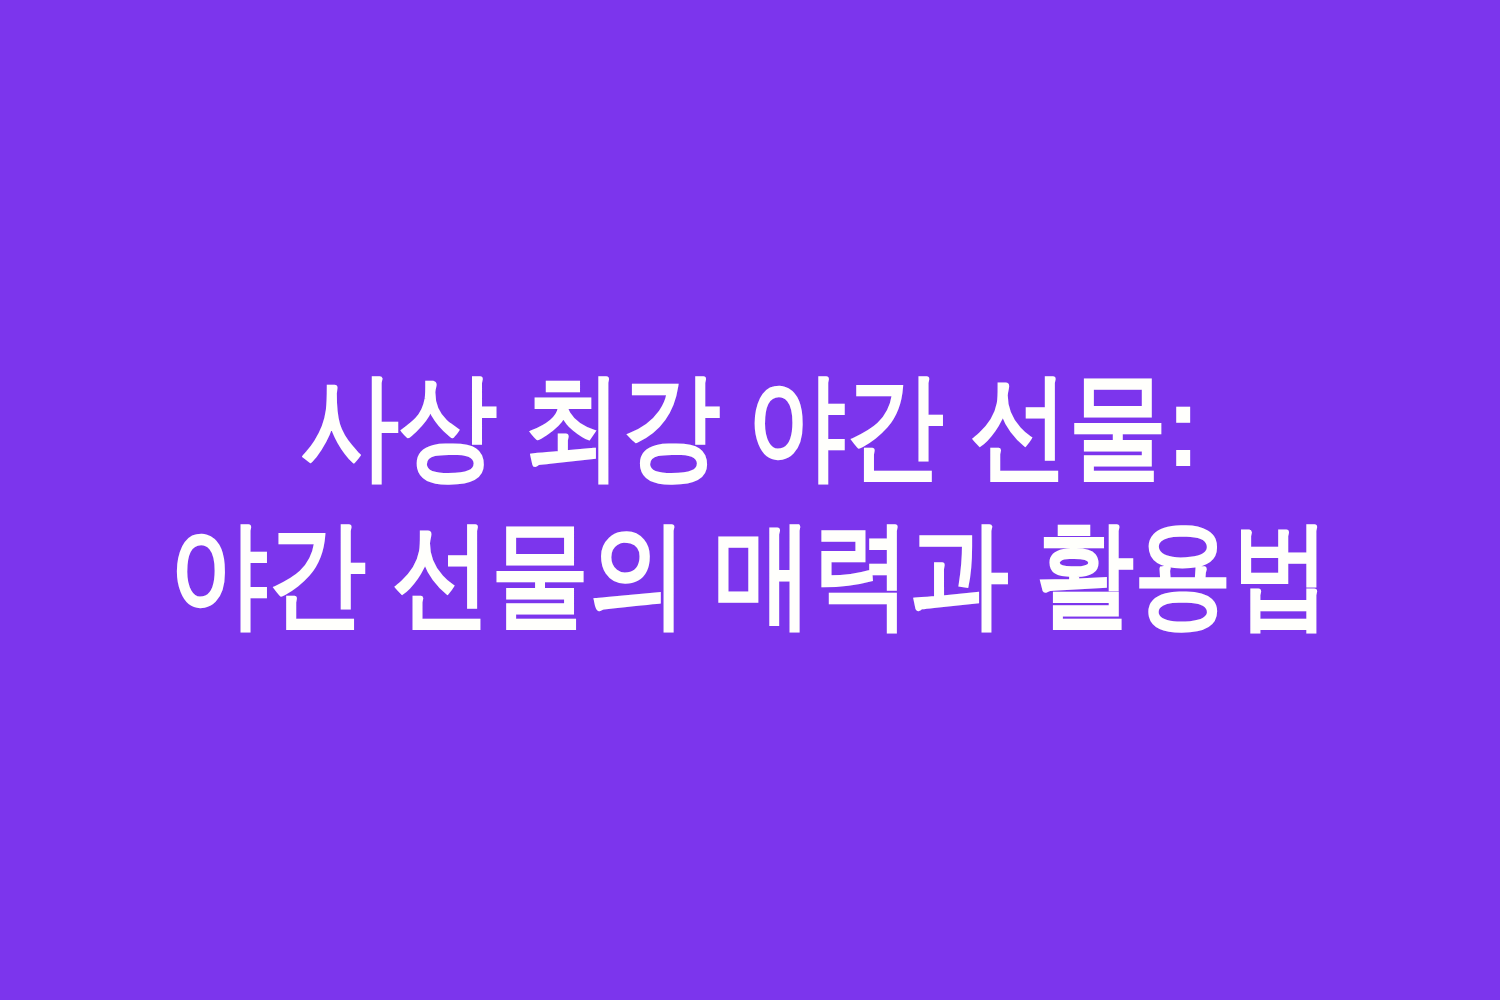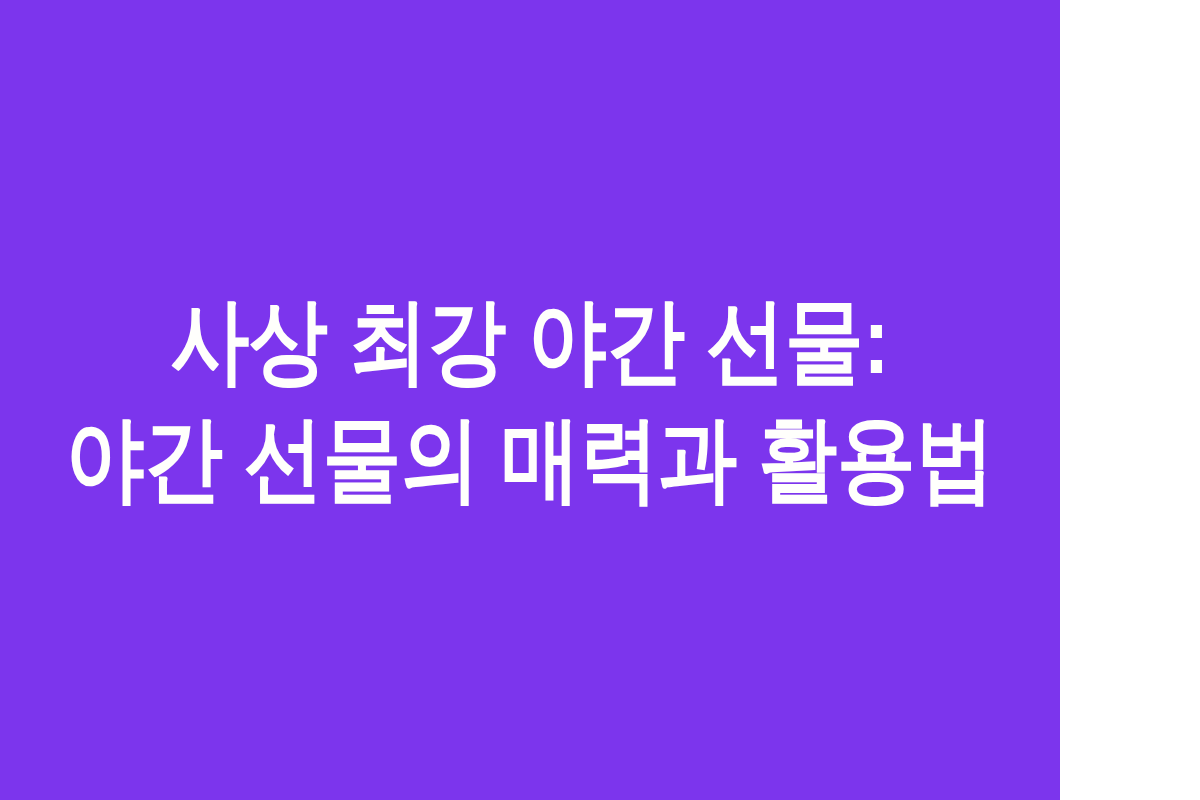--- a/index.html
+++ b/index.html
@@ -10,21 +10,21 @@
 
   body {
     width: 1200px;
     height: 800px;
     overflow: hidden;
     font-family: "Liberation Sans", "DejaVu Sans", sans-serif;
   }
 
   .banner {
     position: relative;
-    width: 1060px;
+    width: 1200px;
     height: 800px;
     background-color: #7c35ed;
     display: flex;
     align-items: center;
     justify-content: center;
     box-sizing: border-box;
   }
 
   .title-block {
     width: 100%;

